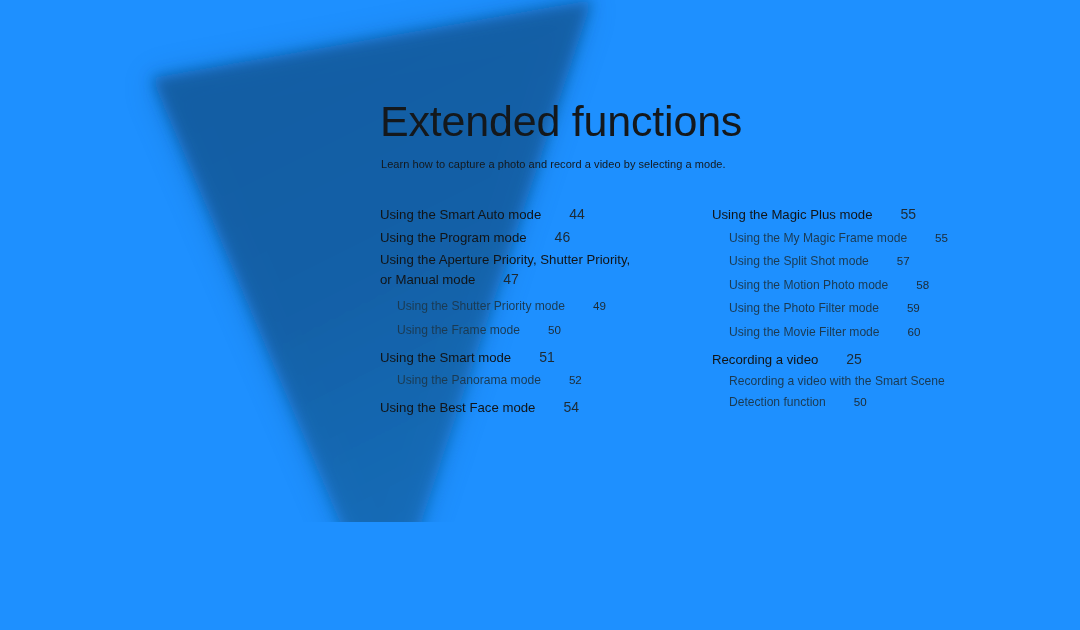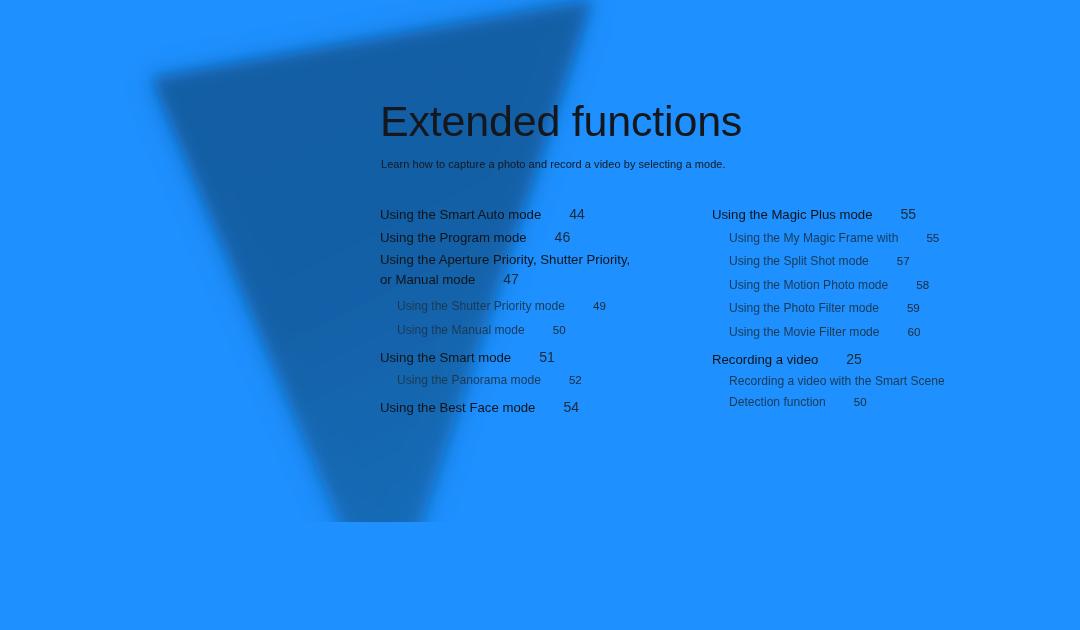--- a/index.html
+++ b/index.html
@@ -148,21 +148,21 @@
         </div>
 
         <div class="gap-sm"></div>
 
 
         <div class="entry lvl2">
           <span class="lbl">Using the Shutter Priority mode</span><span class="sp-md"></span><span class="pg">49</span>
         </div>
 
         <div class="entry lvl2">
-          <span class="lbl">Using the Manual mode</span><span class="sp-md"></span><span class="pg">50</span>
+          <span class="lbl">Using the Frame mode</span><span class="sp-md"></span><span class="pg">50</span>
         </div>
 
         <div class="gap-sm"></div>
 
         <div class="entry lvl1">
           <span class="lbl">Using the Smart mode</span><span class="sp-md"></span><span class="pg">51</span>
         </div>
 
         <div class="entry lvl2">
           <span class="lbl">Using the Panorama mode</span><span class="sp-md"></span><span class="pg">52</span>
@@ -176,21 +176,21 @@
 
       </div>
 
       <div class="col-right">
 
         <div class="entry lvl1">
           <span class="lbl">Using the Magic Plus mode</span><span class="sp-md"></span><span class="pg">55</span>
         </div>
 
         <div class="entry lvl2">
-          <span class="lbl">Using the My Magic Frame with</span><span class="sp-md"></span><span class="pg">55</span>
+          <span class="lbl">Using the My Magic Frame mode</span><span class="sp-md"></span><span class="pg">55</span>
         </div>
 
         <div class="entry lvl2">
           <span class="lbl">Using the Split Shot mode</span><span class="sp-md"></span><span class="pg">57</span>
         </div>
 
         <div class="entry lvl2">
           <span class="lbl">Using the Motion Photo mode</span><span class="sp-md"></span><span class="pg">58</span>
         </div>
 

